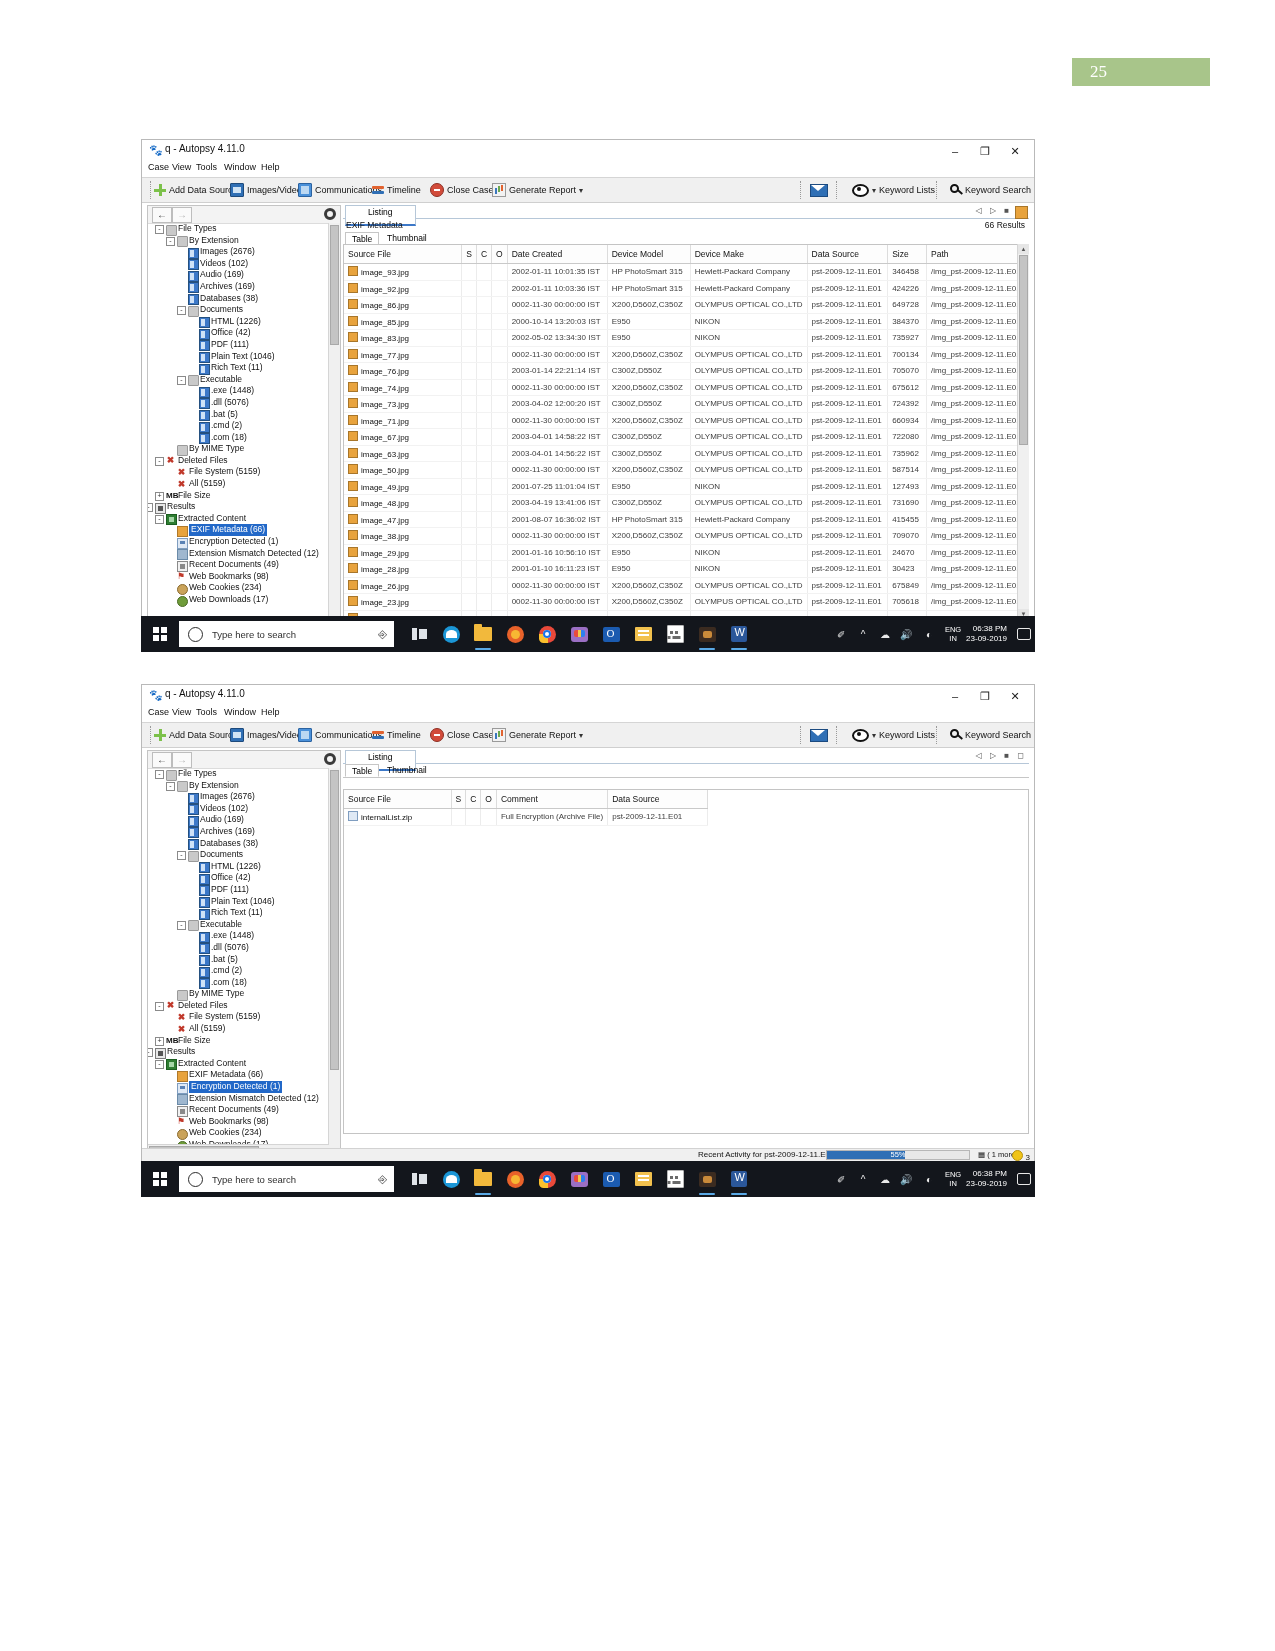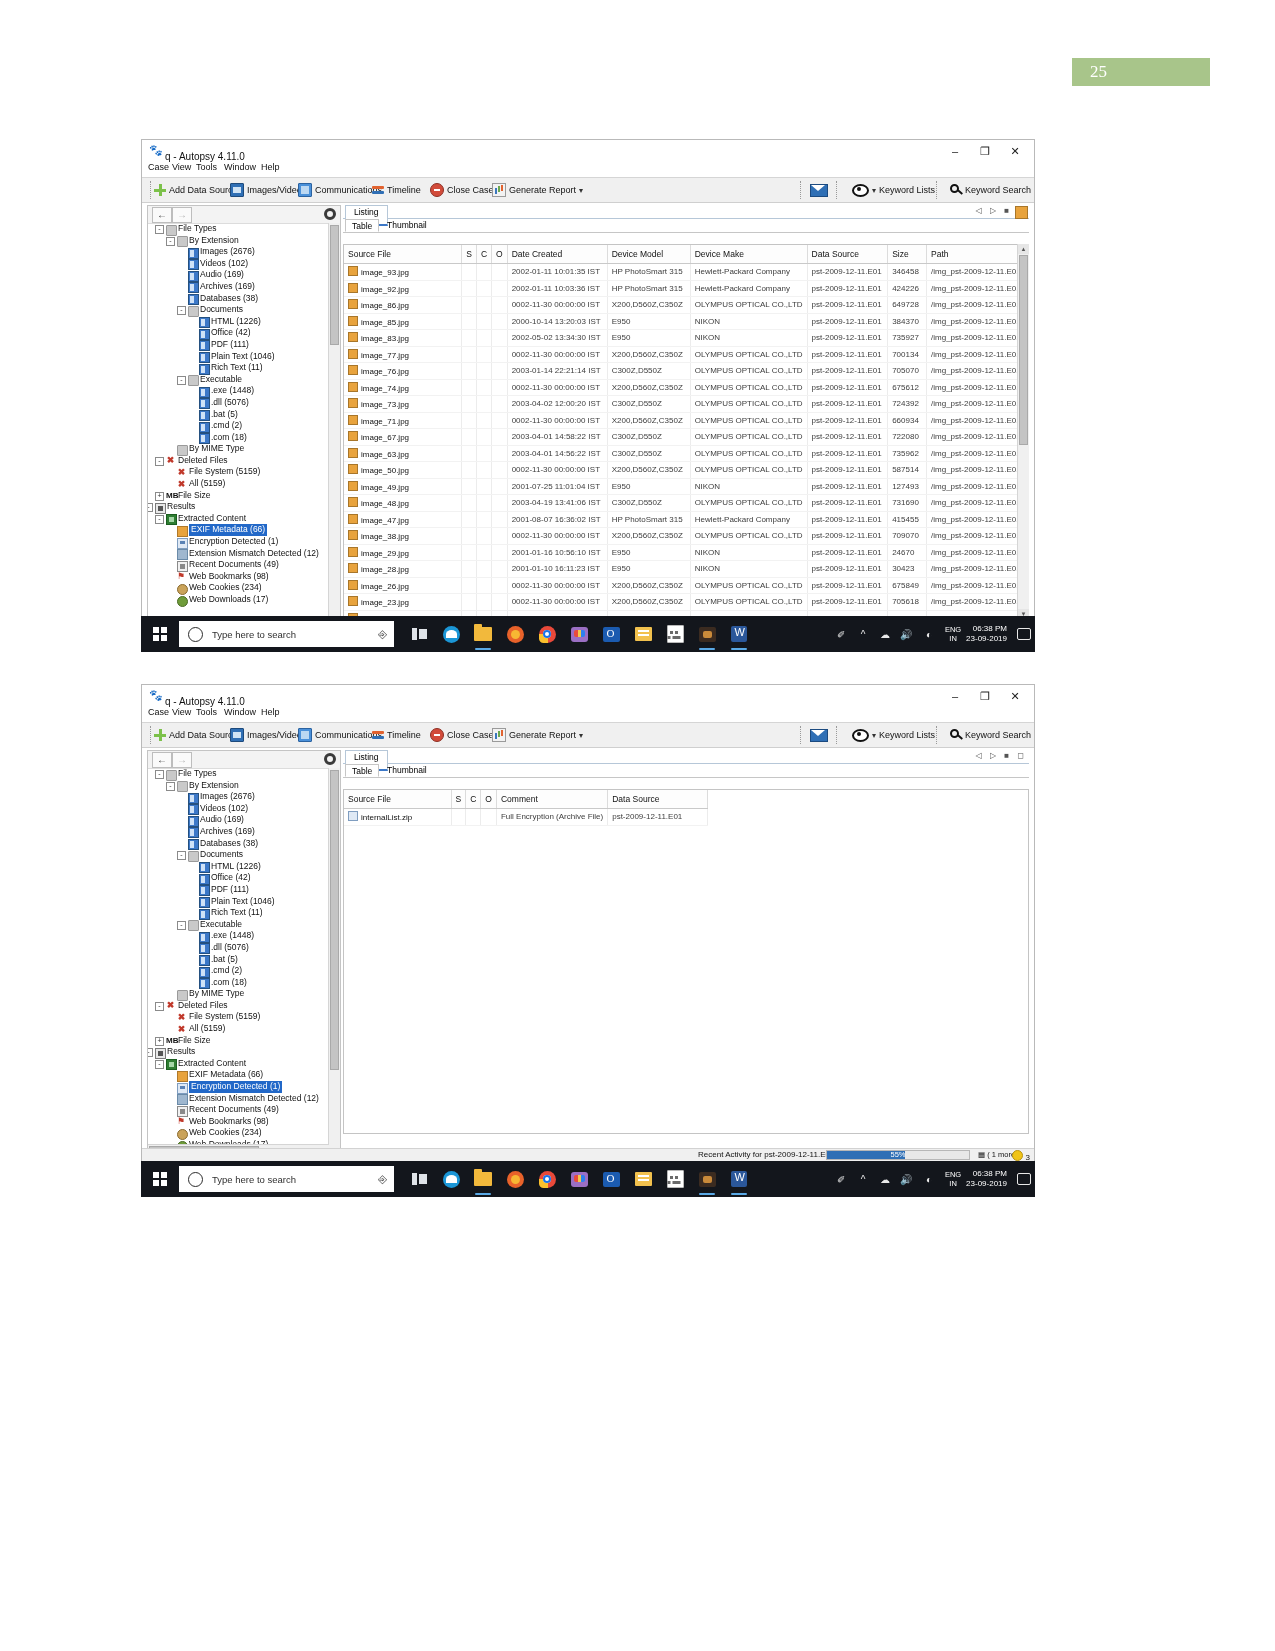--- a/index.html
+++ b/index.html
@@ -27,21 +27,21 @@
   .win{position:absolute;background:#ffffff;border:1px solid #b9b9b9;box-sizing:border-box;}
   .win1{left:141px;top:139px;width:894px;height:508px;}
   .win2{left:141px;top:684px;width:894px;height:478px;}
 
   .titlebar{height:22px;background:#ffffff;position:relative;border-bottom:none;}
   .titlebar .tb-icon{
     position:absolute;left:7px;top:4px;width:12px;height:13px;
     font-size:11px;line-height:13px;color:#7a4b22;
   }
   .titlebar .tb-text{
-    position:absolute;left:23px;top:3px;font-size:10px;color:#111;margin-top:8px;
+    position:absolute;left:23px;top:3px;font-size:10px;color:#111;
   }
   .tb-btns{position:absolute;right:4px;top:0;height:22px;display:flex;align-items:center;gap:0;}
   .tb-btn{width:30px;height:22px;display:flex;align-items:center;justify-content:center;
     font-size:11px;color:#222;cursor:default;}
 
   .menubar{height:15px;position:relative;border-bottom:1px solid #d5d5d5;background:#fff;}
   .menubar .mi{position:absolute;top:0;font-size:9px;color:#111;}
 
   .toolbar{height:24px;background:#f0f0f0;border-bottom:1px solid #cfcfcf;position:relative;}
   .tb-item{position:absolute;top:4px;height:16px;display:flex;align-items:center;gap:3px;font-size:9px;color:#111;}
@@ -114,21 +114,21 @@
   .ic-dl{background:#6f9c3a;border-radius:50%;border:1px solid #4a6b25;}
 
   .nav-vscroll{position:absolute;right:0;top:17px;bottom:0;width:11px;background:#f0f0f0;border-left:1px solid #d5d5d5;}
   .nav-vscroll .thumb{position:absolute;left:1px;width:9px;background:#c4c4c4;border:1px solid #a9a9a9;box-sizing:border-box;}
   .nav-hscroll{position:absolute;left:0;right:11px;bottom:0;height:10px;background:#f0f0f0;border-top:1px solid #d5d5d5;}
   .nav-hscroll .thumb{position:absolute;top:1px;height:8px;background:#c4c4c4;border:1px solid #a9a9a9;box-sizing:border-box;}
 
   
   .rightpane{position:absolute;left:201px;right:5px;top:4px;bottom:5px;box-sizing:border-box;}
   .tabstrip{height:13px;position:relative;border-bottom:1px solid #b6c7d8;background:#fff;}
-  .tab-listing{position:absolute;left:2px;top:0;height:21px;padding:0 8px;font-size:8.5px;line-height:13px;
+  .tab-listing{position:absolute;left:2px;top:0;height:21px;padding:0 22px;font-size:8.5px;line-height:13px;
     background:#ffffff;border:1px solid #b6c7d8;border-bottom:2px solid #3c78c8;box-sizing:border-box;}
   .tab-ctrls{position:absolute;right:2px;top:1px;font-size:8px;color:#555;letter-spacing:3px;}
   .subtitle{height:13px;font-size:8.5px;line-height:13px;color:#111;padding-left:3px;position:relative;}
   .results-count{position:absolute;right:4px;top:0;font-size:8.5px;color:#111;}
 
   .tbl-tabs{height:13px;position:relative;border-bottom:1px solid #c6c6c6;}
   .tt{position:absolute;top:0;height:13px;padding:0 6px;font-size:8.5px;line-height:13px;box-sizing:border-box;}
   .tt.active{background:#fff;border:1px solid #c6c6c6;border-bottom:1px solid #fff;}
 
   .tablewrap{position:absolute;left:0;right:0;top:39px;bottom:22px;border:1px solid #c4c4c4;background:#fff;
@@ -449,20 +449,24 @@
       <div class="nav-hscroll">
         <div class="thumb" style="left:1px;width:110px;"></div>
       </div>
     </div>
 
     <div class="rightpane">
       <div class="tabstrip">
         <div class="tab-listing">Listing</div>
         <div class="tab-ctrls">◁ ▷ ■ ◻</div>
       </div>
+      <div class="subtitle">
+        <span>EXIF Metadata</span>
+        <span class="results-count">66 Results</span>
+      </div>
       <div class="tbl-tabs">
         <div class="tt active" style="left:2px">Table</div>
         <div class="tt" style="left:38px">Thumbnail</div>
       </div>
 
       <div class="tablewrap">
         <table class="grid" id="grid1">
             <colgroup>
               <col style="width: 165px;">
               <col style="width: 14px;">

